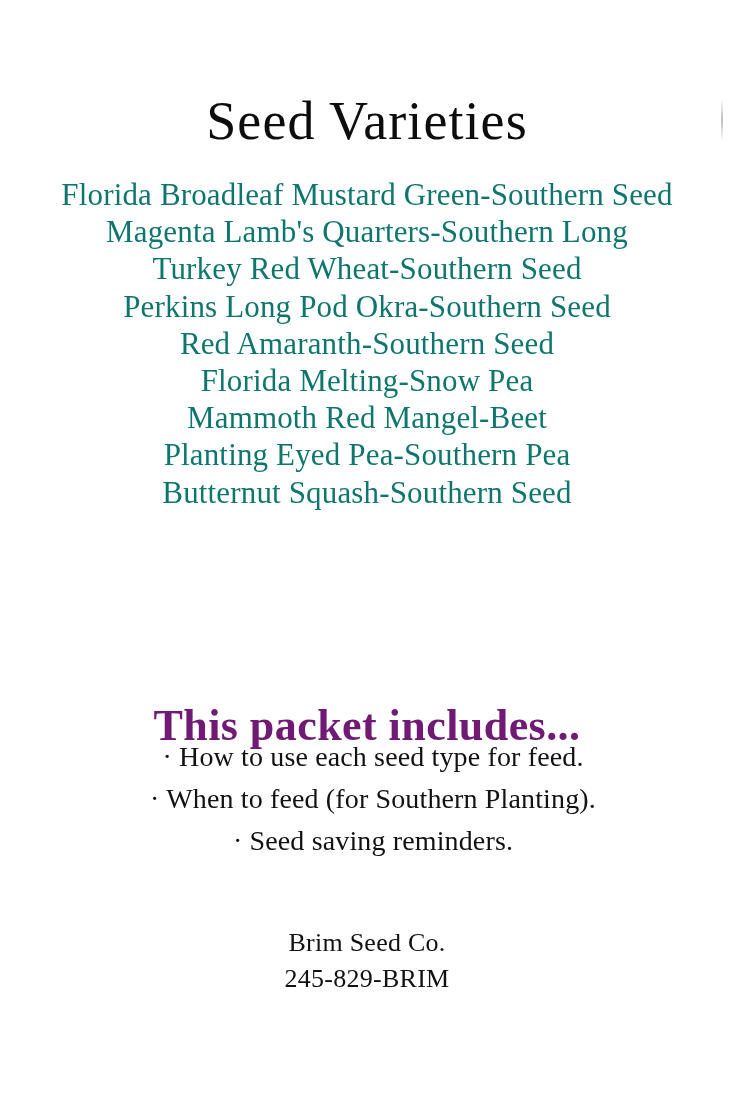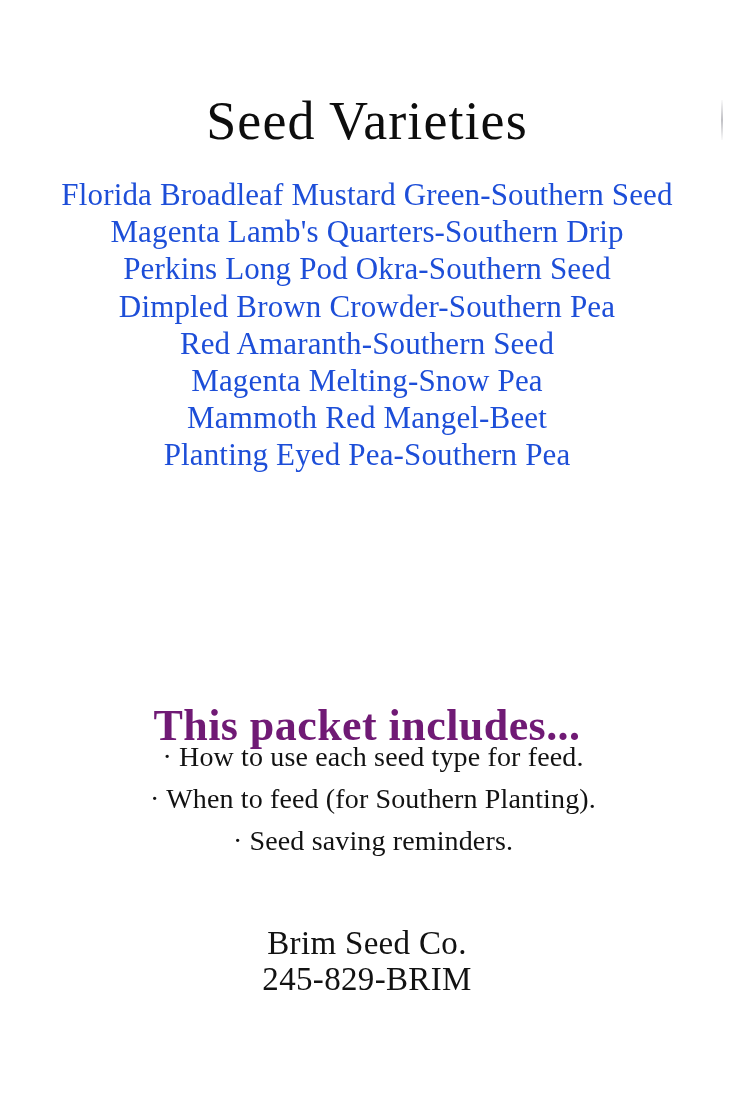--- a/index.html
+++ b/index.html
@@ -55,21 +55,21 @@
     list-style: none;
     margin: 0;
     padding: 0;
   }
 
   .variety-list li {
     font-size: 31px;
     line-height: 37.2px;
     letter-spacing: 0.005em;
     white-space: nowrap;
-    color: #1d4ed8;
+    color: #0f766e;
   }
 
   .includes-heading {
     position: absolute;
     top: 667px;
     left: 0;
     width: 734px;
     text-align: center;
     font-size: 44px;
     line-height: 1;
@@ -98,44 +98,45 @@
 
   .footer {
     position: absolute;
     top: 925px;
     left: 0;
     width: 734px;
     text-align: center;
   }
 
   .footer div {
-    font-size: 33px;
+    font-size: 26px;
     line-height: 36px;
     letter-spacing: 0.01em;
     color: #121212;
   }
 </style>
 </head>
 <body>
 
 <div class="page">
 
   <div class="scan-artifact"></div>
 
   <h1 class="title">Seed Varieties</h1>
 
   <ul class="variety-list">
     <li>Florida Broadleaf Mustard Green-Southern Seed</li>
-    <li>Magenta Lamb's Quarters-Southern Drip</li>
+    <li>Magenta Lamb's Quarters-Southern Long</li>
+    <li>Turkey Red Wheat-Southern Seed</li>
     <li>Perkins Long Pod Okra-Southern Seed</li>
-    <li>Dimpled Brown Crowder-Southern Pea</li>
     <li>Red Amaranth-Southern Seed</li>
-    <li>Magenta Melting-Snow Pea</li>
+    <li>Florida Melting-Snow Pea</li>
     <li>Mammoth Red Mangel-Beet</li>
     <li>Planting Eyed Pea-Southern Pea</li>
+    <li>Butternut Squash-Southern Seed</li>
   </ul>
 
   <h2 class="includes-heading">This packet includes...</h2>
 
   <ul class="includes-list">
     <li>· How to use each seed type for feed.</li>
     <li>· When to feed (for Southern Planting).</li>
     <li>· Seed saving reminders.</li>
   </ul>
 

